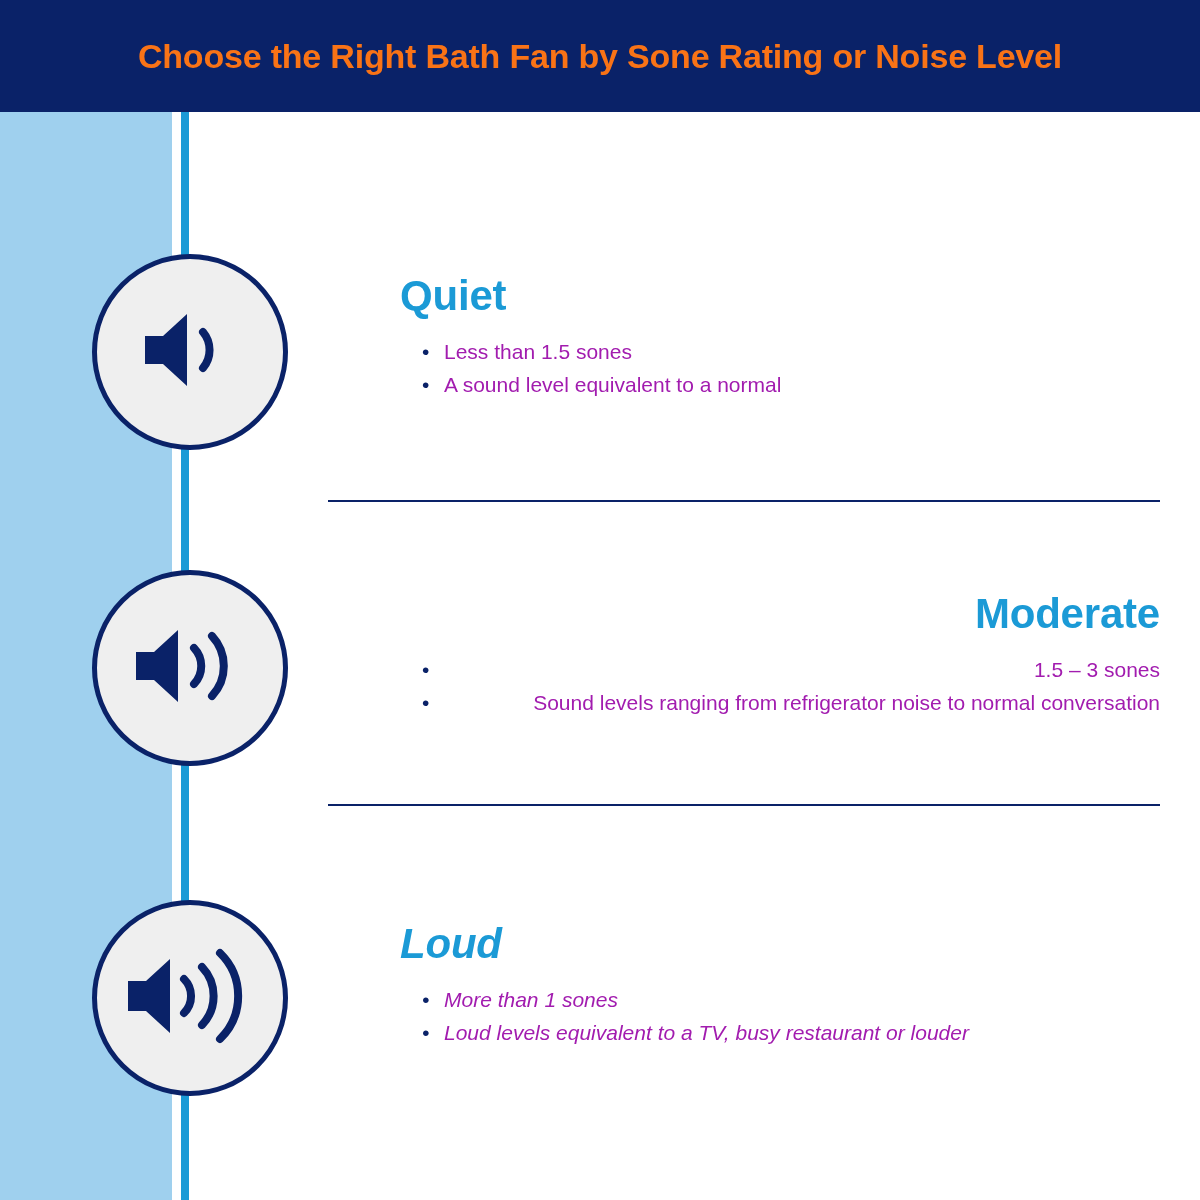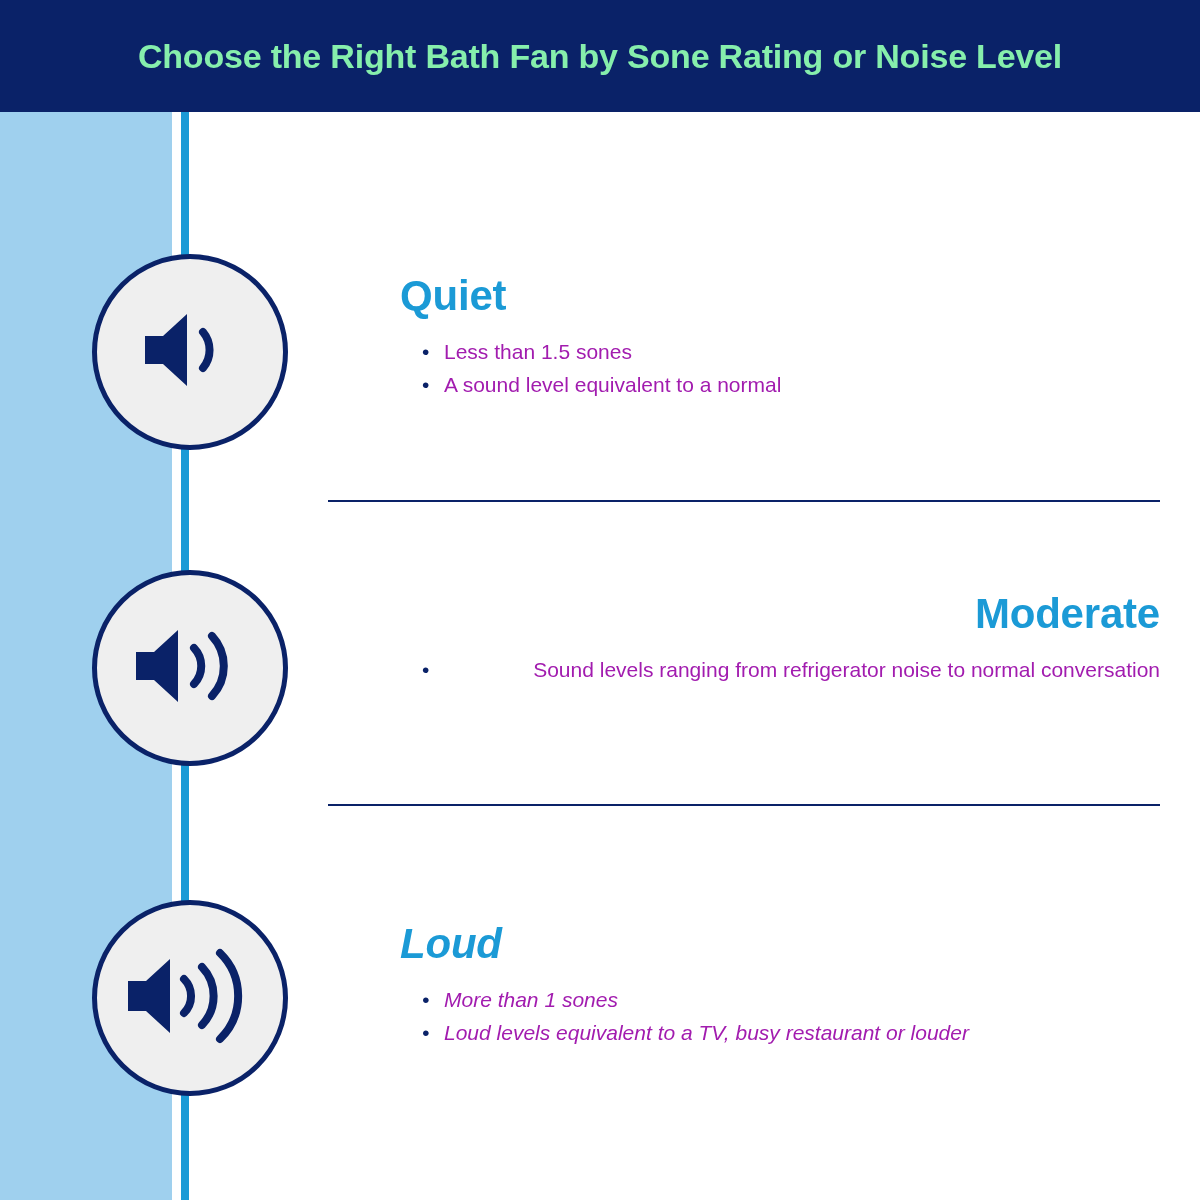--- a/index.html
+++ b/index.html
@@ -26,21 +26,21 @@
     left: 0;
     top: 0;
     width: 1200px;
     height: 112px;
     background: #0a2268;
     display: flex;
     align-items: center;
     justify-content: center;
   }
   .header-title {
-    color: #86efac;
+    color: #f97316;
     font-size: 34px;
     font-weight: bold;
     letter-spacing: -0.2px;
     text-align: center;
     font-family: "Liberation Sans", sans-serif;
   }
   
   .left-panel {
     position: absolute;
     left: 0;
@@ -180,20 +180,21 @@
           <svg width="120" height="100" viewBox="0 0 120 100" xmlns="http://www.w3.org/2000/svg">
             <path d="M6 36 h18 L48 14 v72 L24 64 H6 Z" fill="#0a2268"></path>
             <path d="M64 32 a26 26 0 0 1 0 36" stroke="#0a2268" stroke-width="8" fill="none" stroke-linecap="round"></path>
             <path d="M82 20 a44 44 0 0 1 0 60" stroke="#0a2268" stroke-width="8" fill="none" stroke-linecap="round"></path>
           </svg>
         </span>
       </div>
       <div class="content">
         <div class="level-title">Moderate</div>
         <ul class="bullets">
+          <li>1.5 – 3 sones</li>
           <li>Sound levels ranging from refrigerator noise to normal conversation</li>
         </ul>
       </div>
     </div>
 
     <div class="row row-3">
       <div class="icon-badge">
         <span>
           <svg width="132" height="110" viewBox="0 0 132 110" xmlns="http://www.w3.org/2000/svg">
             <path d="M4 40 h18 L46 18 v74 L22 70 H4 Z" fill="#0a2268"></path>

